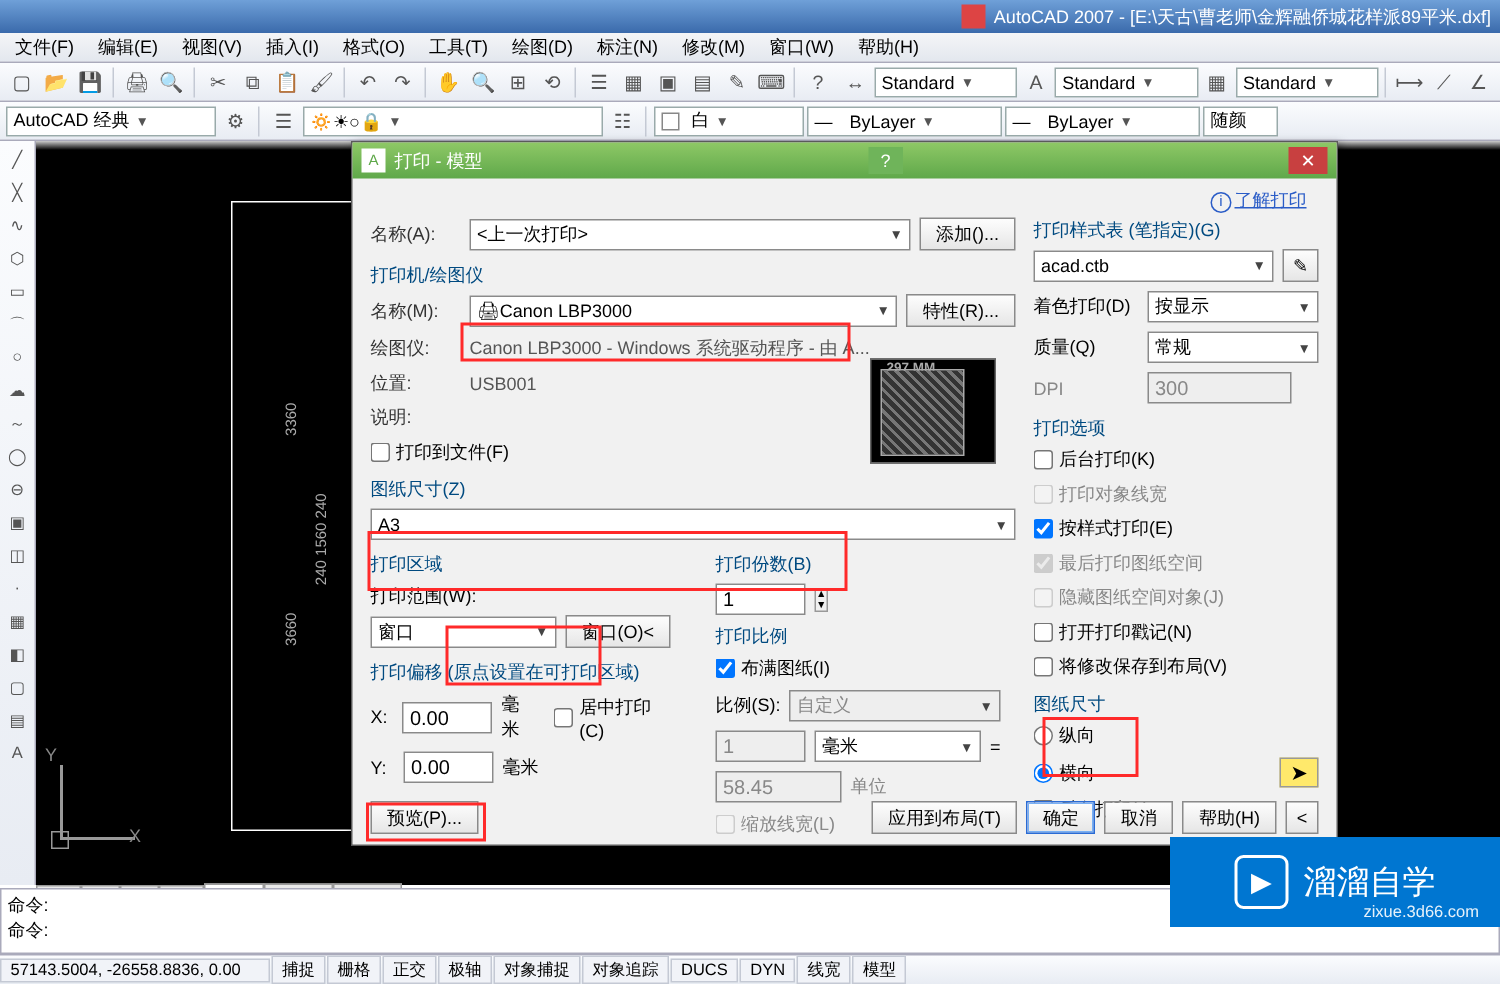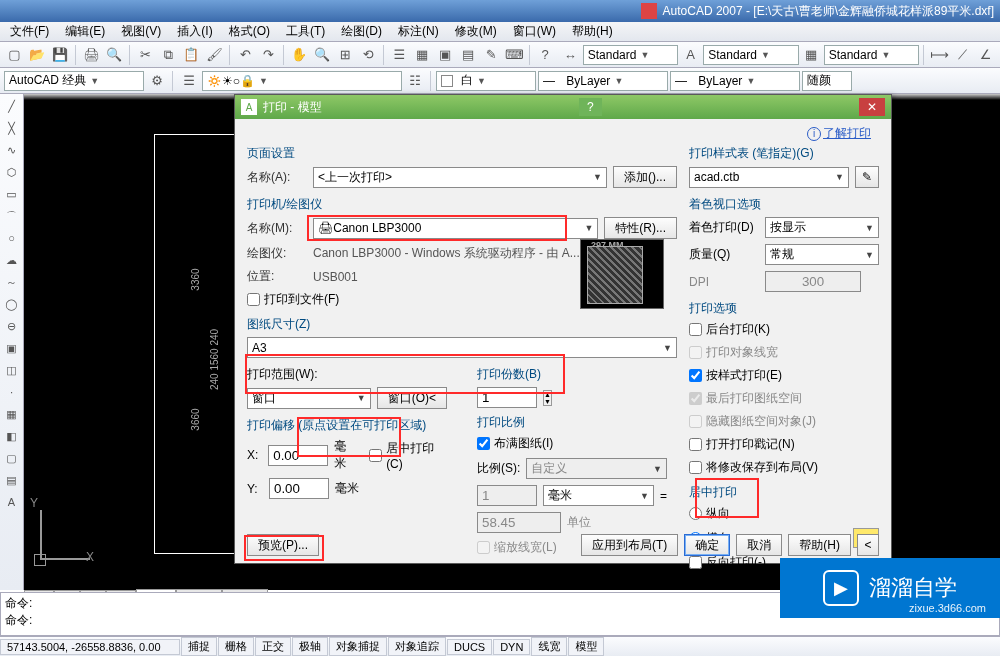--- a/index.html
+++ b/index.html
@@ -247,21 +247,20 @@
     <span>打印 - 模型</span>
     <div class="ctrl help">?</div>
     <div class="ctrl close">✕</div>
   </div>
 
   <div class="dlg-body">
     <a class="link"><span class="i">i</span><span>了解打印</span></a>
 
     <div style="position:absolute;left:12px;top:26px;width:430px">
 
-      <div class="group-title">页面设置</div>
       <div class="row">
         <span class="lbl">名称(A):</span>
         <div class="combo" style="width:250px">
             <span>&lt;上一次打印&gt;</span>
             <span class="arrow">▼</span>
           </div>
         <div class="btn">
             <span>添加()...</span>
           </div>
       </div>
@@ -279,35 +278,39 @@
           </div>
       </div>
       <div class="row">
           <span class="lbl">绘图仪:</span>
           <span style="color:#555">Canon LBP3000 - Windows 系统驱动程序 - 由 A...</span>
         </div>
       <div class="row">
           <span class="lbl">位置:</span>
           <span style="color:#555">USB001</span>
         </div>
+      <div class="row">
+          <span class="lbl">说明:</span>
+        </div>
       <div class="row chk">
           <input type="checkbox" style="">
           <span>打印到文件(F)</span>
         </div>
 
       <div class="group-title" style="margin-top:8px">图纸尺寸(Z)</div>
       <div class="row">
         <div class="combo" style="width:310px">
             <span>A3</span>
             <span class="arrow">▼</span>
           </div>
       </div>
 
       <div style="display:flex;gap:30px;margin-top:8px">
         <div style="width:200px">
+          <div class="group-title">打印区域</div>
           <div style="font-size:12px;margin-bottom:4px">打印范围(W):</div>
           <div class="row">
             <div class="combo" style="width:90px">
                 <span>窗口</span>
                 <span class="arrow">▼</span>
               </div>
             <div class="btn">
                 <span>窗口(O)&lt;</span>
               </div>
           </div>
@@ -379,38 +382,37 @@
     <div style="position:absolute;right:12px;top:26px;width:190px">
       <div class="group-title">打印样式表 (笔指定)(G)</div>
       <div class="row">
           <div class="combo" style="width:150px">
             <span>acad.ctb</span>
             <span class="arrow">▼</span>
           </div>
           <div class="btn" style="width:24px;padding:0;justify-content:center">✎</div>
         </div>
 
-      <div class="group-title" style="margin-top:8px">着色视口选项</div>
       <div class="row">
           <span style="width:70px">着色打印(D)</span>
           <div class="combo" style="width:100px">
             <span>按显示</span>
             <span class="arrow">▼</span>
           </div>
         </div>
       <div class="row">
           <span style="width:70px">质量(Q)</span>
           <div class="combo" style="width:100px">
             <span>常规</span>
             <span class="arrow">▼</span>
           </div>
         </div>
       <div class="row">
           <span style="width:70px;color:#888">DPI</span>
-          <input type="text" class="fld" style="width: 96px; background: rgb(238, 238, 238); color: rgb(136, 136, 136); text-align: center;" value="300">
+          <input type="text" class="fld" style="width: 96px; background: rgb(238, 238, 238); color: rgb(136, 136, 136);" value="300">
         </div>
 
       <div class="group-title" style="margin-top:8px">打印选项</div>
       <div class="chk row">
           <input type="checkbox" style="">
           <span>后台打印(K)</span>
         </div>
       <div class="chk row">
           <input type="checkbox" disabled="" style="">
           <span style="color:#888">打印对象线宽</span>
@@ -429,21 +431,21 @@
         </div>
       <div class="chk row">
           <input type="checkbox" style="">
           <span>打开打印戳记(N)</span>
         </div>
       <div class="chk row">
           <input type="checkbox" style="">
           <span>将修改保存到布局(V)</span>
         </div>
 
-      <div class="group-title" style="margin-top:8px">居中打印</div>
+      <div class="group-title" style="margin-top:8px">图纸尺寸</div>
       <div class="chk row">
           <input type="radio" name="orient" style="">
           <span>纵向</span>
         </div>
       <div class="chk row">
           <input type="radio" name="orient" checked="" style="">
           <span>横向</span>
         <div style="margin-left:auto;width:26px;height:20px;background:#ffe96b;border:1px solid #999;display:flex;align-items:center;justify-content:center;font-size:14px">➤</div>
       </div>
       <div class="chk row">

